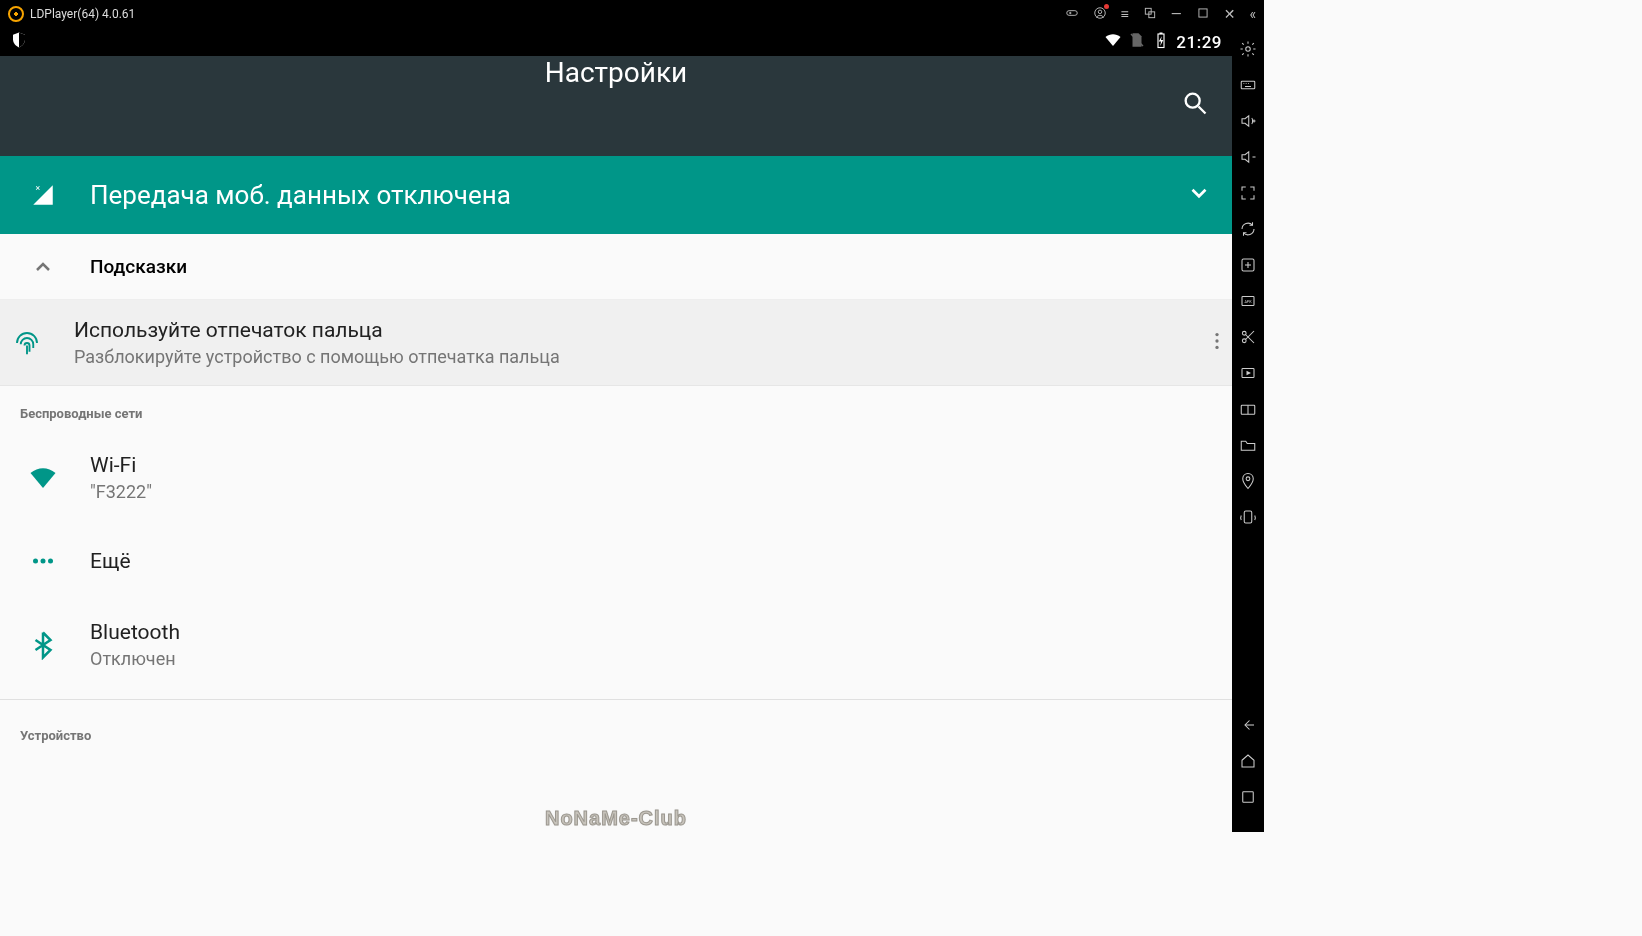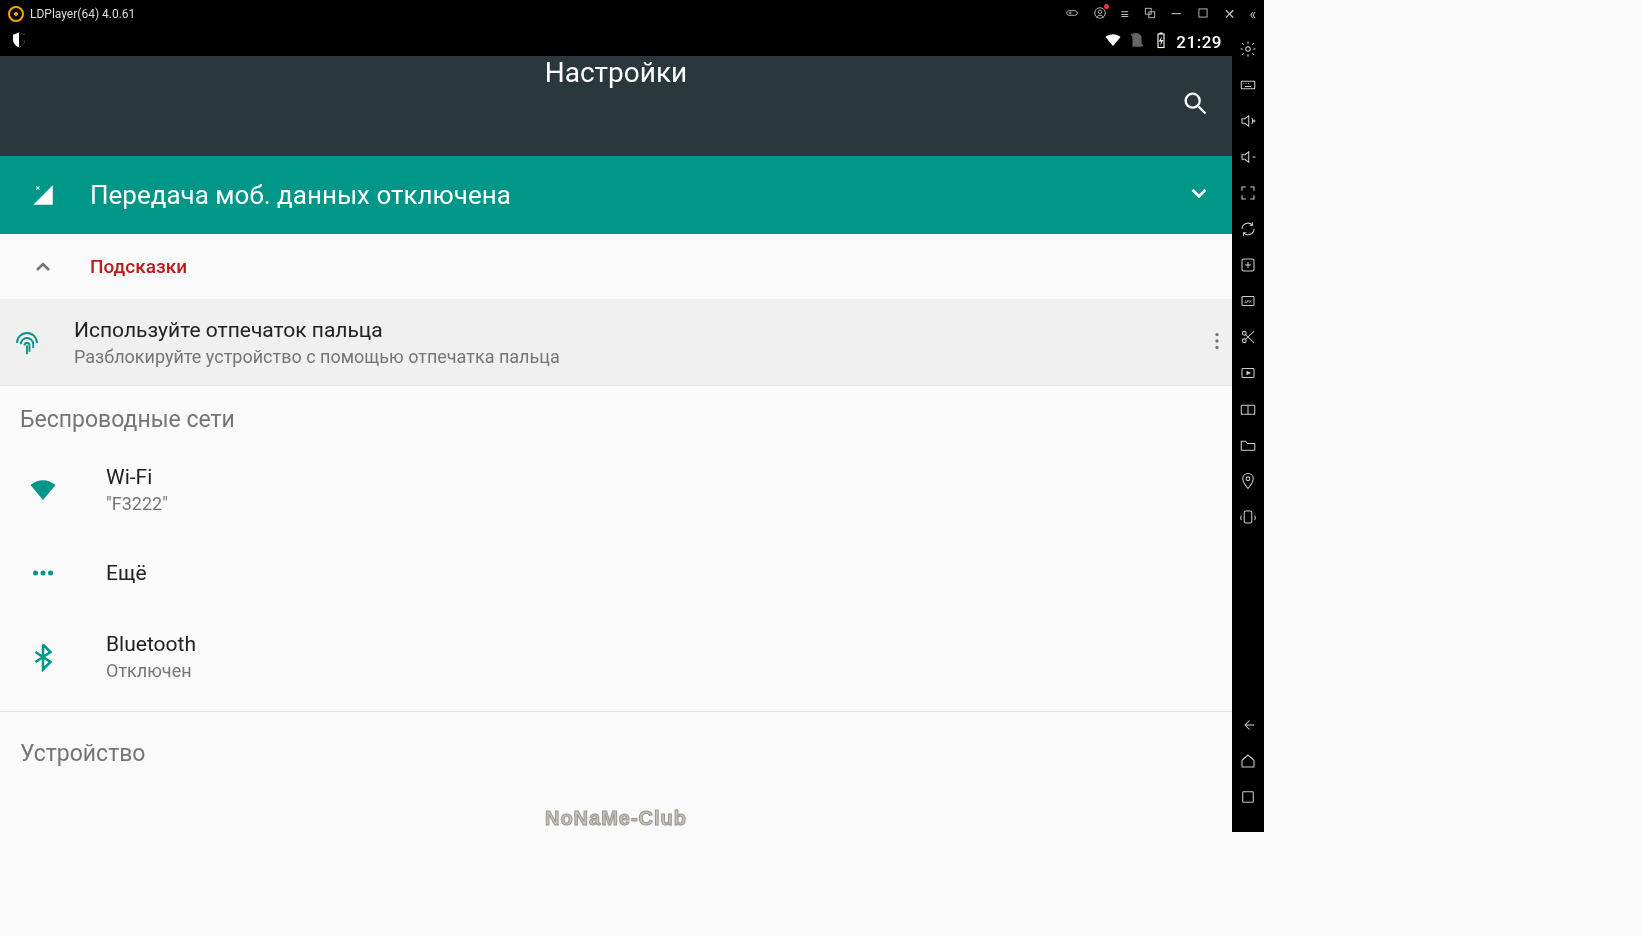--- a/index.html
+++ b/index.html
@@ -43,37 +43,37 @@
   .banner .banner-text { font-size: 26px; margin-left: 24px; }
   .banner .banner-expand { margin-left: auto; }
   .banner svg { fill: #fff; }
 
   
   .content { flex: 1; overflow-y: auto; background: #fafafa; }
 
   
   .hints-header { display: flex; align-items: center; height: 66px; padding: 0 20px; border-bottom: 1px solid #eee; }
   .hints-header .hh-icon { width: 46px; display: flex; justify-content: center; }
-  .hints-header .hh-text { color: #b91c1c; font-size: 19px; font-weight: 500; margin-left: 24px; }
+  .hints-header .hh-text { color: #000000; font-size: 19px; font-weight: 500; margin-left: 24px; }
   .hints-header svg { fill: #757575; }
 
   .hint-item { display: flex; align-items: center; padding: 18px 4px; background: #f0f0f0; border-bottom: 1px solid #e6e6e6; }
   .hint-item .hi-icon { width: 46px; display: flex; justify-content: center; }
   .hint-item .hi-body { margin-left: 24px; flex: 1; }
   .hint-item .hi-title { font-size: 21px; color: #212121; }
   .hint-item .hi-sub { font-size: 18px; color: #757575; margin-top: 4px; }
   .hint-item .hi-more { color: #757575; }
 
   
-  .cat-header { font-size: 23px; color: #757575; padding: 20px 20px 10px; font-weight: 400; }
+  .cat-header { font-size: 13px; color: #757575; padding: 20px 20px 10px; font-weight: 700; }
 
   
   .row { display: flex; align-items: center; padding: 22px 20px; }
   .row .row-icon { width: 46px; display: flex; justify-content: center; }
-  .row .row-body { margin-left: 40px; }
+  .row .row-body { margin-left: 24px; }
   .row .row-title { font-size: 21px; color: #212121; }
   .row .row-sub { font-size: 18px; color: #757575; margin-top: 4px; }
 
   .divider { height: 1px; background: #e0e0e0; margin: 8px 0; }
 
   .wm { position: absolute; left: 50%; bottom: 2px; transform: translateX(-50%); font-size: 20px; font-weight: 700; color: #c7c3bb; letter-spacing: 1px; font-family: "Segoe UI", Arial, sans-serif; -webkit-text-stroke: 1px #9b978f; text-shadow: 0 0 2px rgba(0,0,0,0.1); pointer-events: none; }
 </style>
 </head>
 <body>
 

